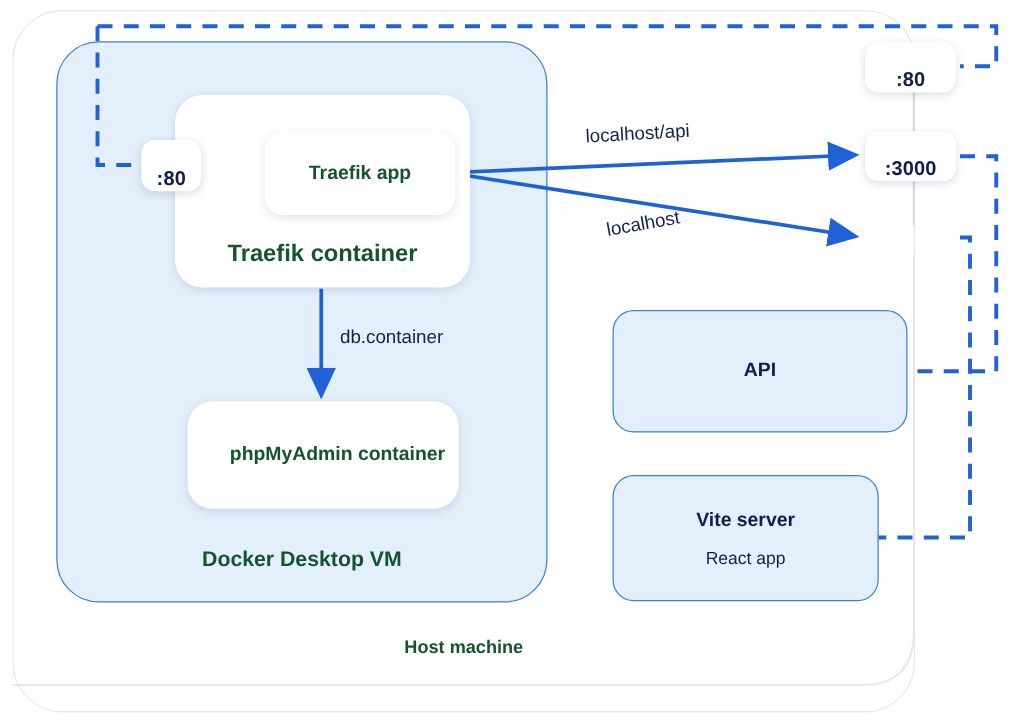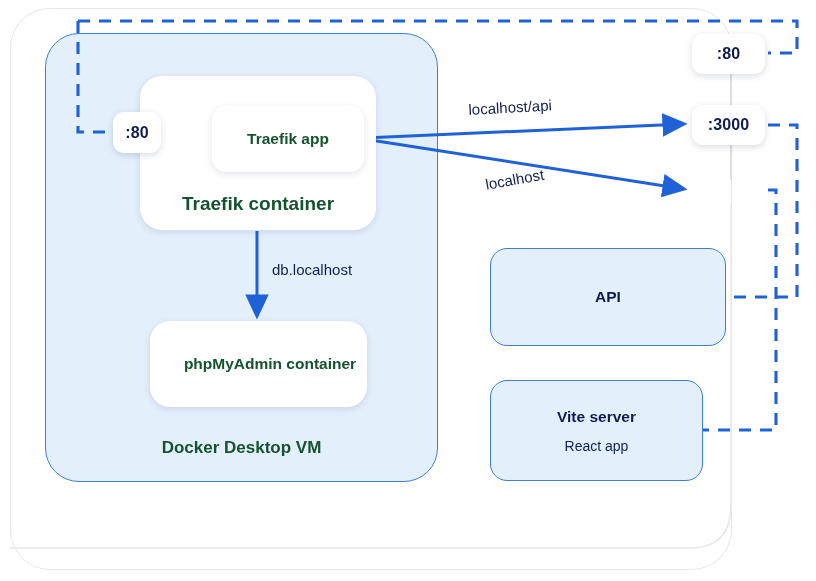--- a/index.html
+++ b/index.html
@@ -69,21 +69,21 @@
     border-radius: 20px;
   }
 
   
   .port-chip {
     position: absolute;
     background: #ffffff;
     border-radius: 11px;
     box-shadow: 0 2px 7px rgba(30,50,90,0.17);
     display: flex;
-    align-items: center;
+    align-items: flex-end;
     justify-content: center;
     box-sizing: border-box;
     z-index: 6;
   }
   .port-80-inner { left: 113px; top: 112px; width: 48px; height: 41px; }
   .port-80-edge  { left: 692px; top: 34px;  width: 73px; height: 40px; }
   .port-3000     { left: 692px; top: 105px; width: 73px; height: 40px; }
   .port-5173     { left: 692px; top: 170px; width: 73px; height: 40px; }
   .port-chip span {
     font-size: 16px;
@@ -214,19 +214,20 @@
   </div>
 
   <div class="blue-box api-box">
     <div class="api-title">API</div>
   </div>
   <div class="blue-box vite-box">
     <div class="vite-title">Vite server</div>
     <div class="vite-sub">React app</div>
   </div>
 
-  <div class="lbl t-dblocalhost">db.localhost</div>
+  <div class="lbl t-dblocalhost">db.container</div>
   <div class="lbl t-localhost-api">localhost/api</div>
   <div class="lbl t-localhost">localhost</div>
 
   <div class="lbl t-vm">Docker Desktop VM</div>
+  <div class="lbl t-host">Host machine</div>
 
 </div>
 
 </body></html>

